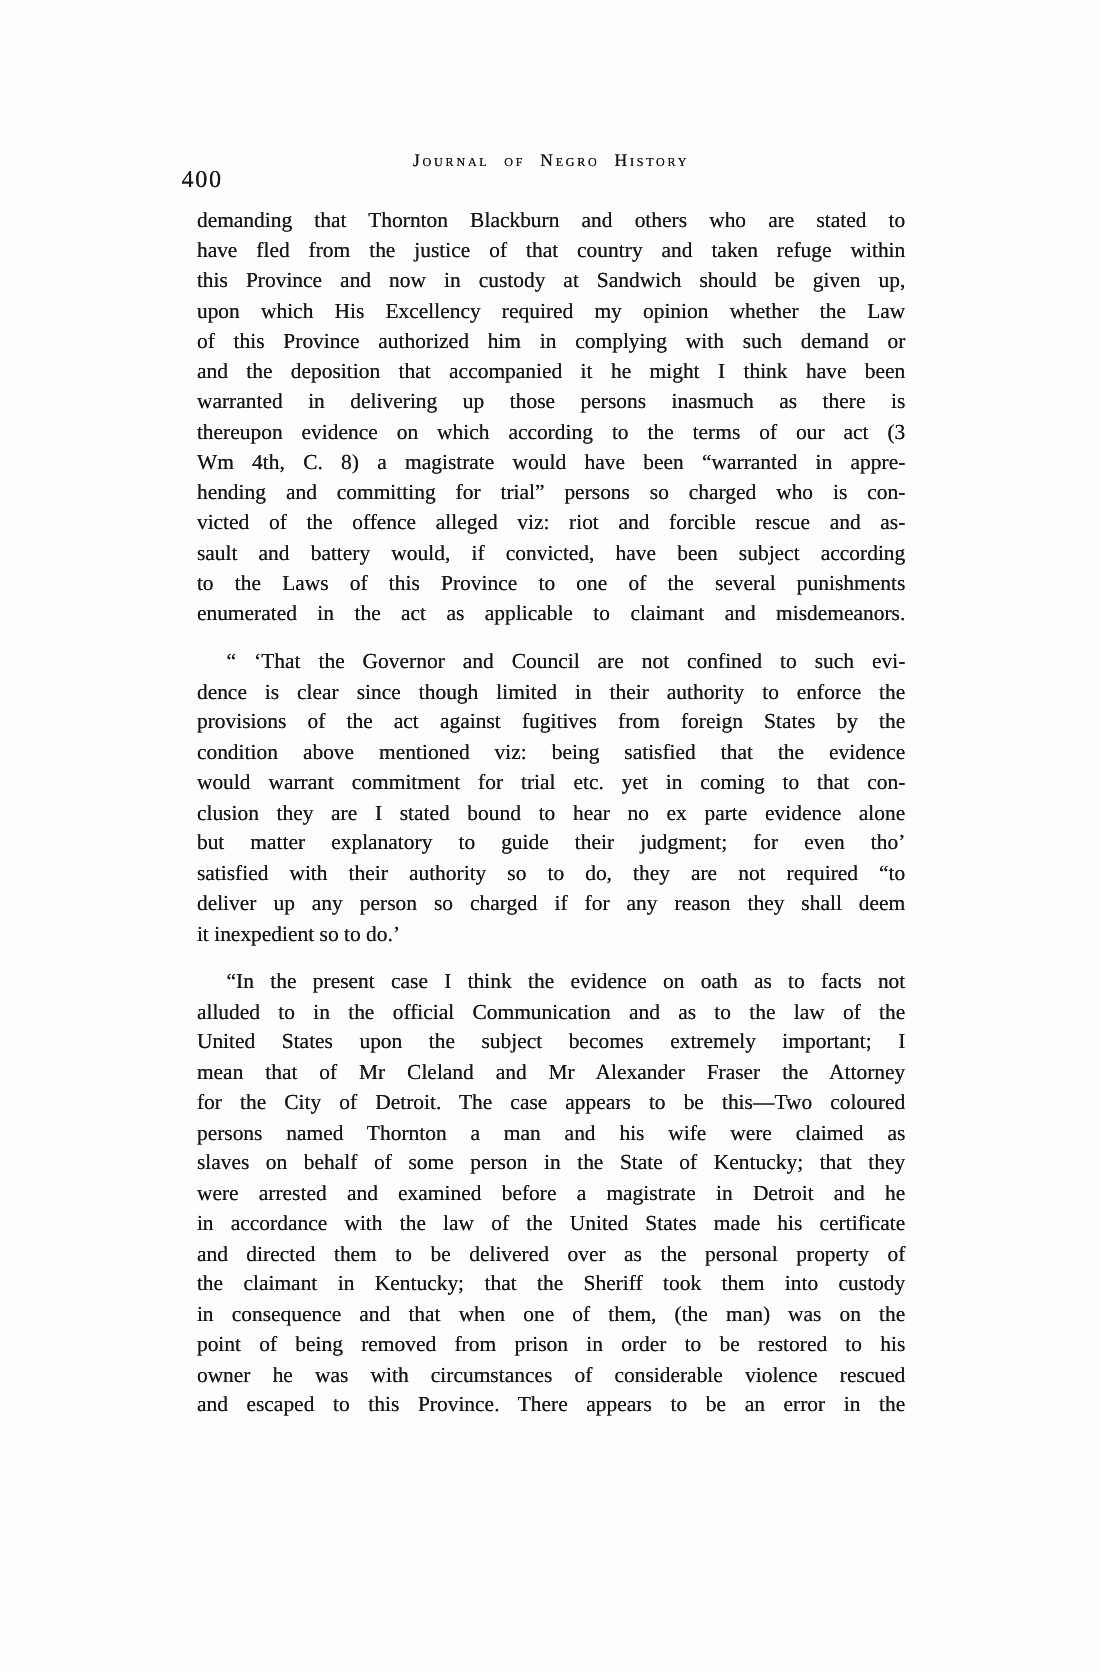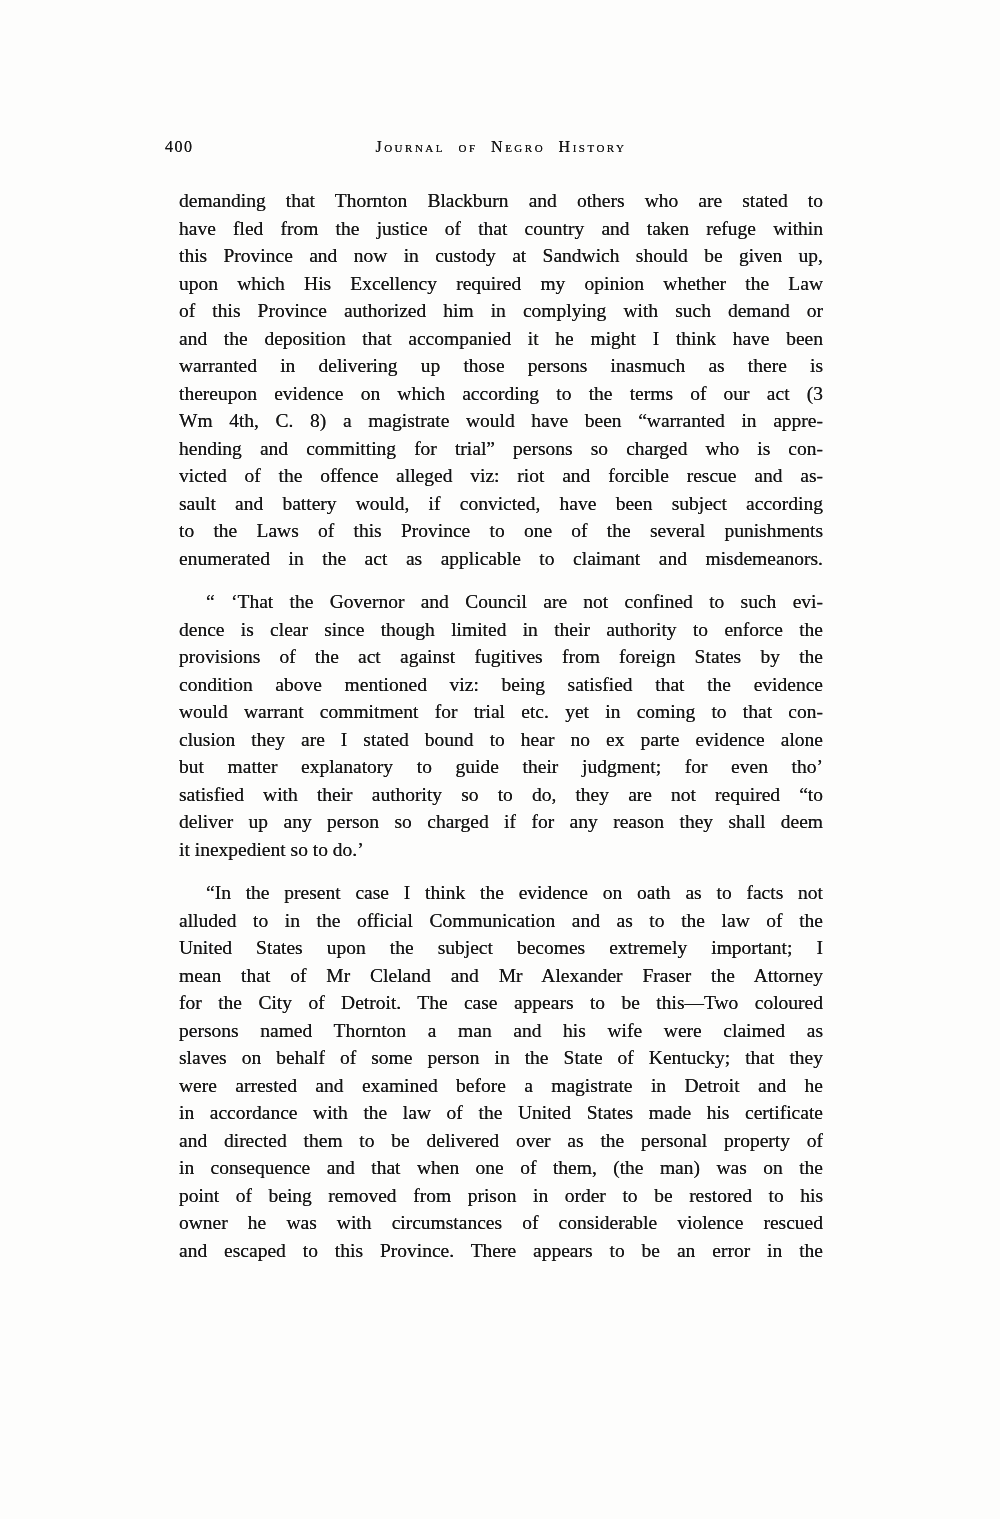--- a/index.html
+++ b/index.html
@@ -27,22 +27,22 @@
     width: 676px;
   }
   .header {
     position: relative;
     height: 27px;
     text-shadow: 0 0 0.6px rgba(15,15,15,0.9);
   }
   .pagenum {
     position: absolute;
     left: 2px;
-    top: 0;
-    font-size: 16px;
+    top: 12px;
+    font-size: 22px;
     letter-spacing: 1.5px;
   }
   .running-title {
     position: absolute;
     left: 0;
     right: 0;
     top: 0;
     text-align: center;
     font-variant: small-caps;
     font-size: 16px;
@@ -112,20 +112,21 @@
           <div class="line">“In the present case I think the evidence on oath as to facts not</div>
           <div class="line">alluded to in the official Communication and as to the law of the</div>
           <div class="line">United States upon the subject becomes extremely important; I</div>
           <div class="line">mean that of Mr Cleland and Mr Alexander Fraser the Attorney</div>
           <div class="line">for the City of Detroit.  The case appears to be this—Two coloured</div>
           <div class="line">persons named Thornton a man and his wife were claimed as</div>
           <div class="line">slaves on behalf of some person in the State of Kentucky; that they</div>
           <div class="line">were arrested and examined before a magistrate in Detroit and he</div>
           <div class="line">in accordance with the law of the United States made his certificate</div>
           <div class="line">and directed them to be delivered over as the personal property of</div>
+          <div class="line">the claimant in Kentucky; that the Sheriff took them into custody</div>
           <div class="line">in consequence and that when one of them, (the man) was on the</div>
           <div class="line">point of being removed from prison in order to be restored to his</div>
           <div class="line">owner he was with circumstances of considerable violence rescued</div>
           <div class="line">and escaped to this Province.  There appears to be an error in the</div>
         </div>
       </div>
   </div>
 </div>
 
 </body></html>

